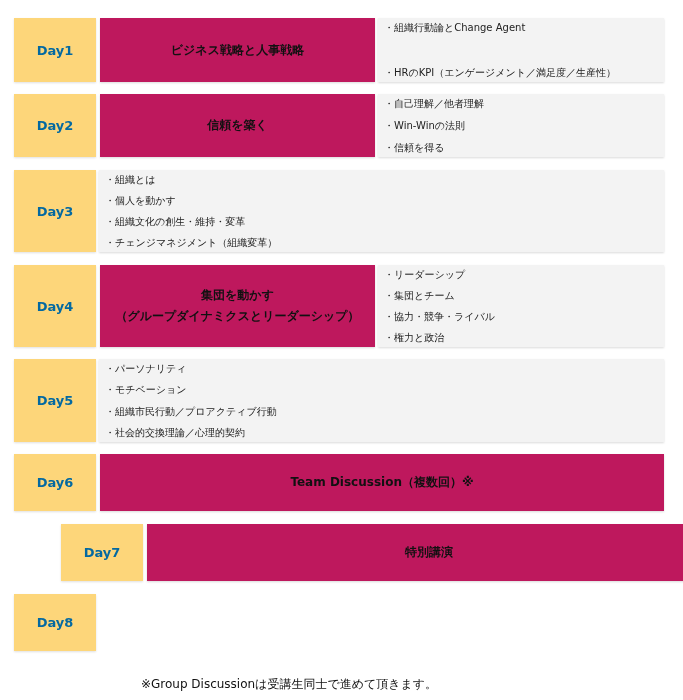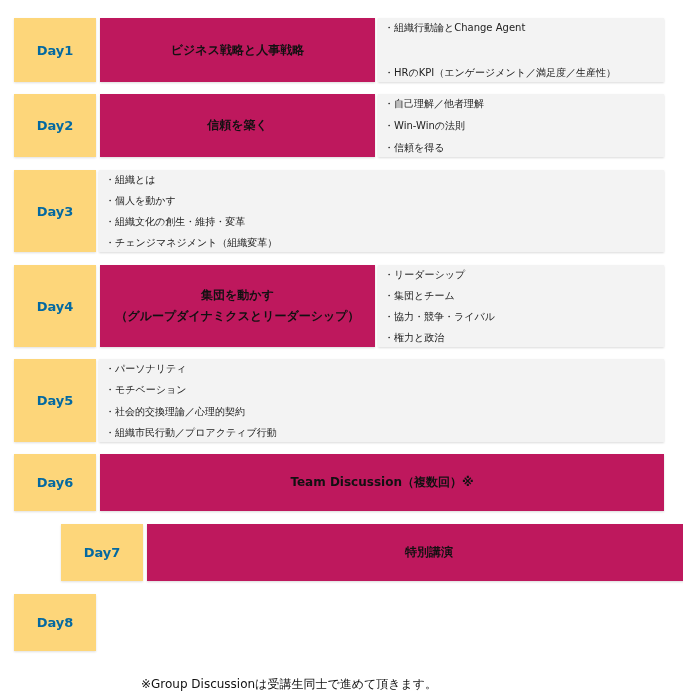--- a/index.html
+++ b/index.html
@@ -86,22 +86,22 @@
     <div class="li">協力・競争・ライバル</div>
     <div class="li">権力と政治</div>
   </div>
 </div>
 
 <div class="row" style="top:359px;height:83px;">
   <div class="day">Day5</div>
   <div class="items">
     <div class="li">パーソナリティ</div>
     <div class="li">モチベーション</div>
+    <div class="li">組織市民行動／プロアクティブ行動</div>
     <div class="li">社会的交換理論／心理的契約</div>
-    <div class="li">組織市民行動／プロアクティブ行動</div>
   </div>
 </div>
 
 <div class="row" style="top:454px;height:57px;">
   <div class="day">Day6</div>
   <div class="topic wide">
     <span>Team Discussion（複数回）※</span>
   </div>
 </div>
 

